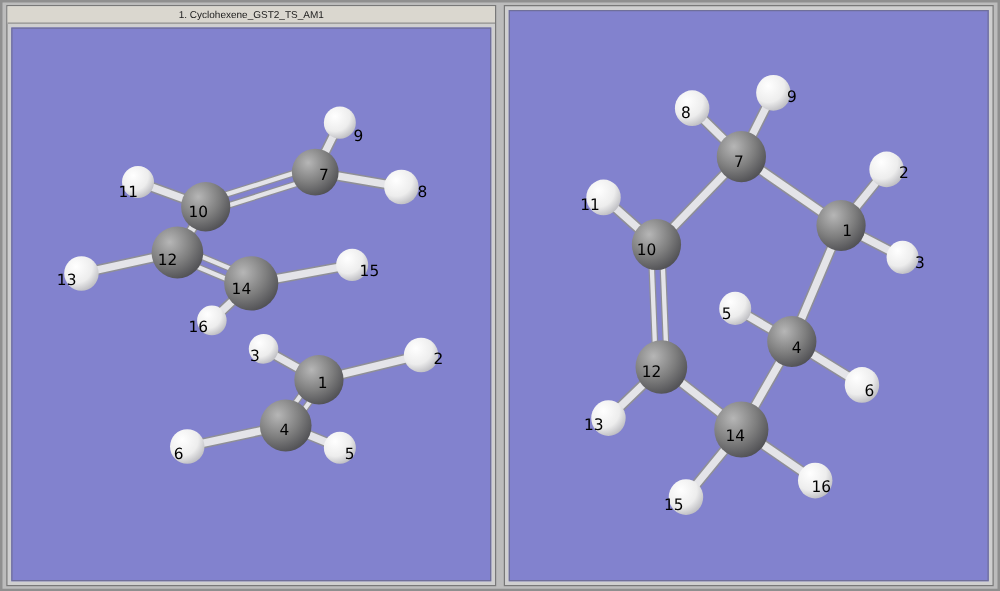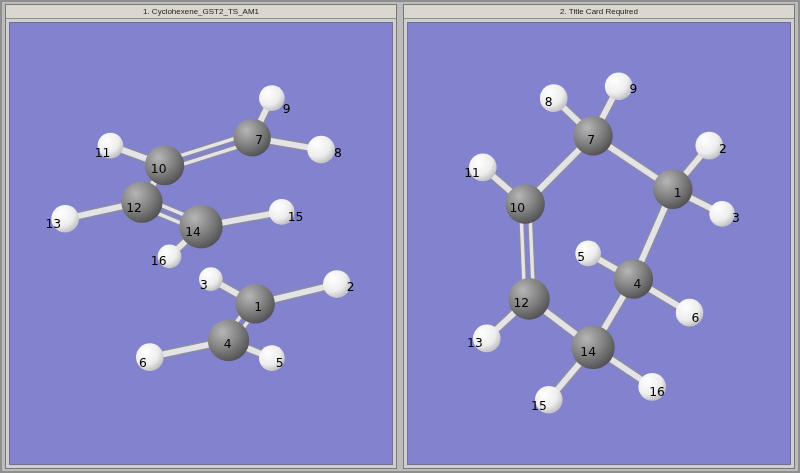--- a/index.html
+++ b/index.html
@@ -115,23 +115,20 @@
           <text x="252" y="291" fill="#000000" font-size="12.5" font-family="&quot;DejaVu Sans&quot;, sans-serif" text-anchor="middle">1</text>
           <text x="197" y="269" fill="#000000" font-size="12.5" font-family="&quot;DejaVu Sans&quot;, sans-serif" text-anchor="middle">3</text>
           <text x="135" y="348" fill="#000000" font-size="12.5" font-family="&quot;DejaVu Sans&quot;, sans-serif" text-anchor="middle">6</text>
           <text x="221" y="329" fill="#000000" font-size="12.5" font-family="&quot;DejaVu Sans&quot;, sans-serif" text-anchor="middle">4</text>
           <text x="274" y="348" fill="#000000" font-size="12.5" font-family="&quot;DejaVu Sans&quot;, sans-serif" text-anchor="middle">5</text>
         </svg>
     </div>
   </div>
 
   <div class="panel panel-right">
-    <div class="titlebar">
-      <span>2. Title Card Required</span>
-    </div>
     <div class="viewport" style="background: rgb(130, 130, 206);">
       <svg id="mol1" viewBox="0 0 388 446" preserveAspectRatio="none">
           <defs>
             <radialGradient id="gc1" cx="35%" cy="30%" r="78%">
               <stop offset="0%" stop-color="#b6b6b6"></stop>
               <stop offset="55%" stop-color="#7e7e7e"></stop>
               <stop offset="100%" stop-color="#4b4b4f"></stop>
             </radialGradient>
             <radialGradient id="gh1" cx="35%" cy="30%" r="78%">
               <stop offset="0%" stop-color="#ffffff"></stop>

